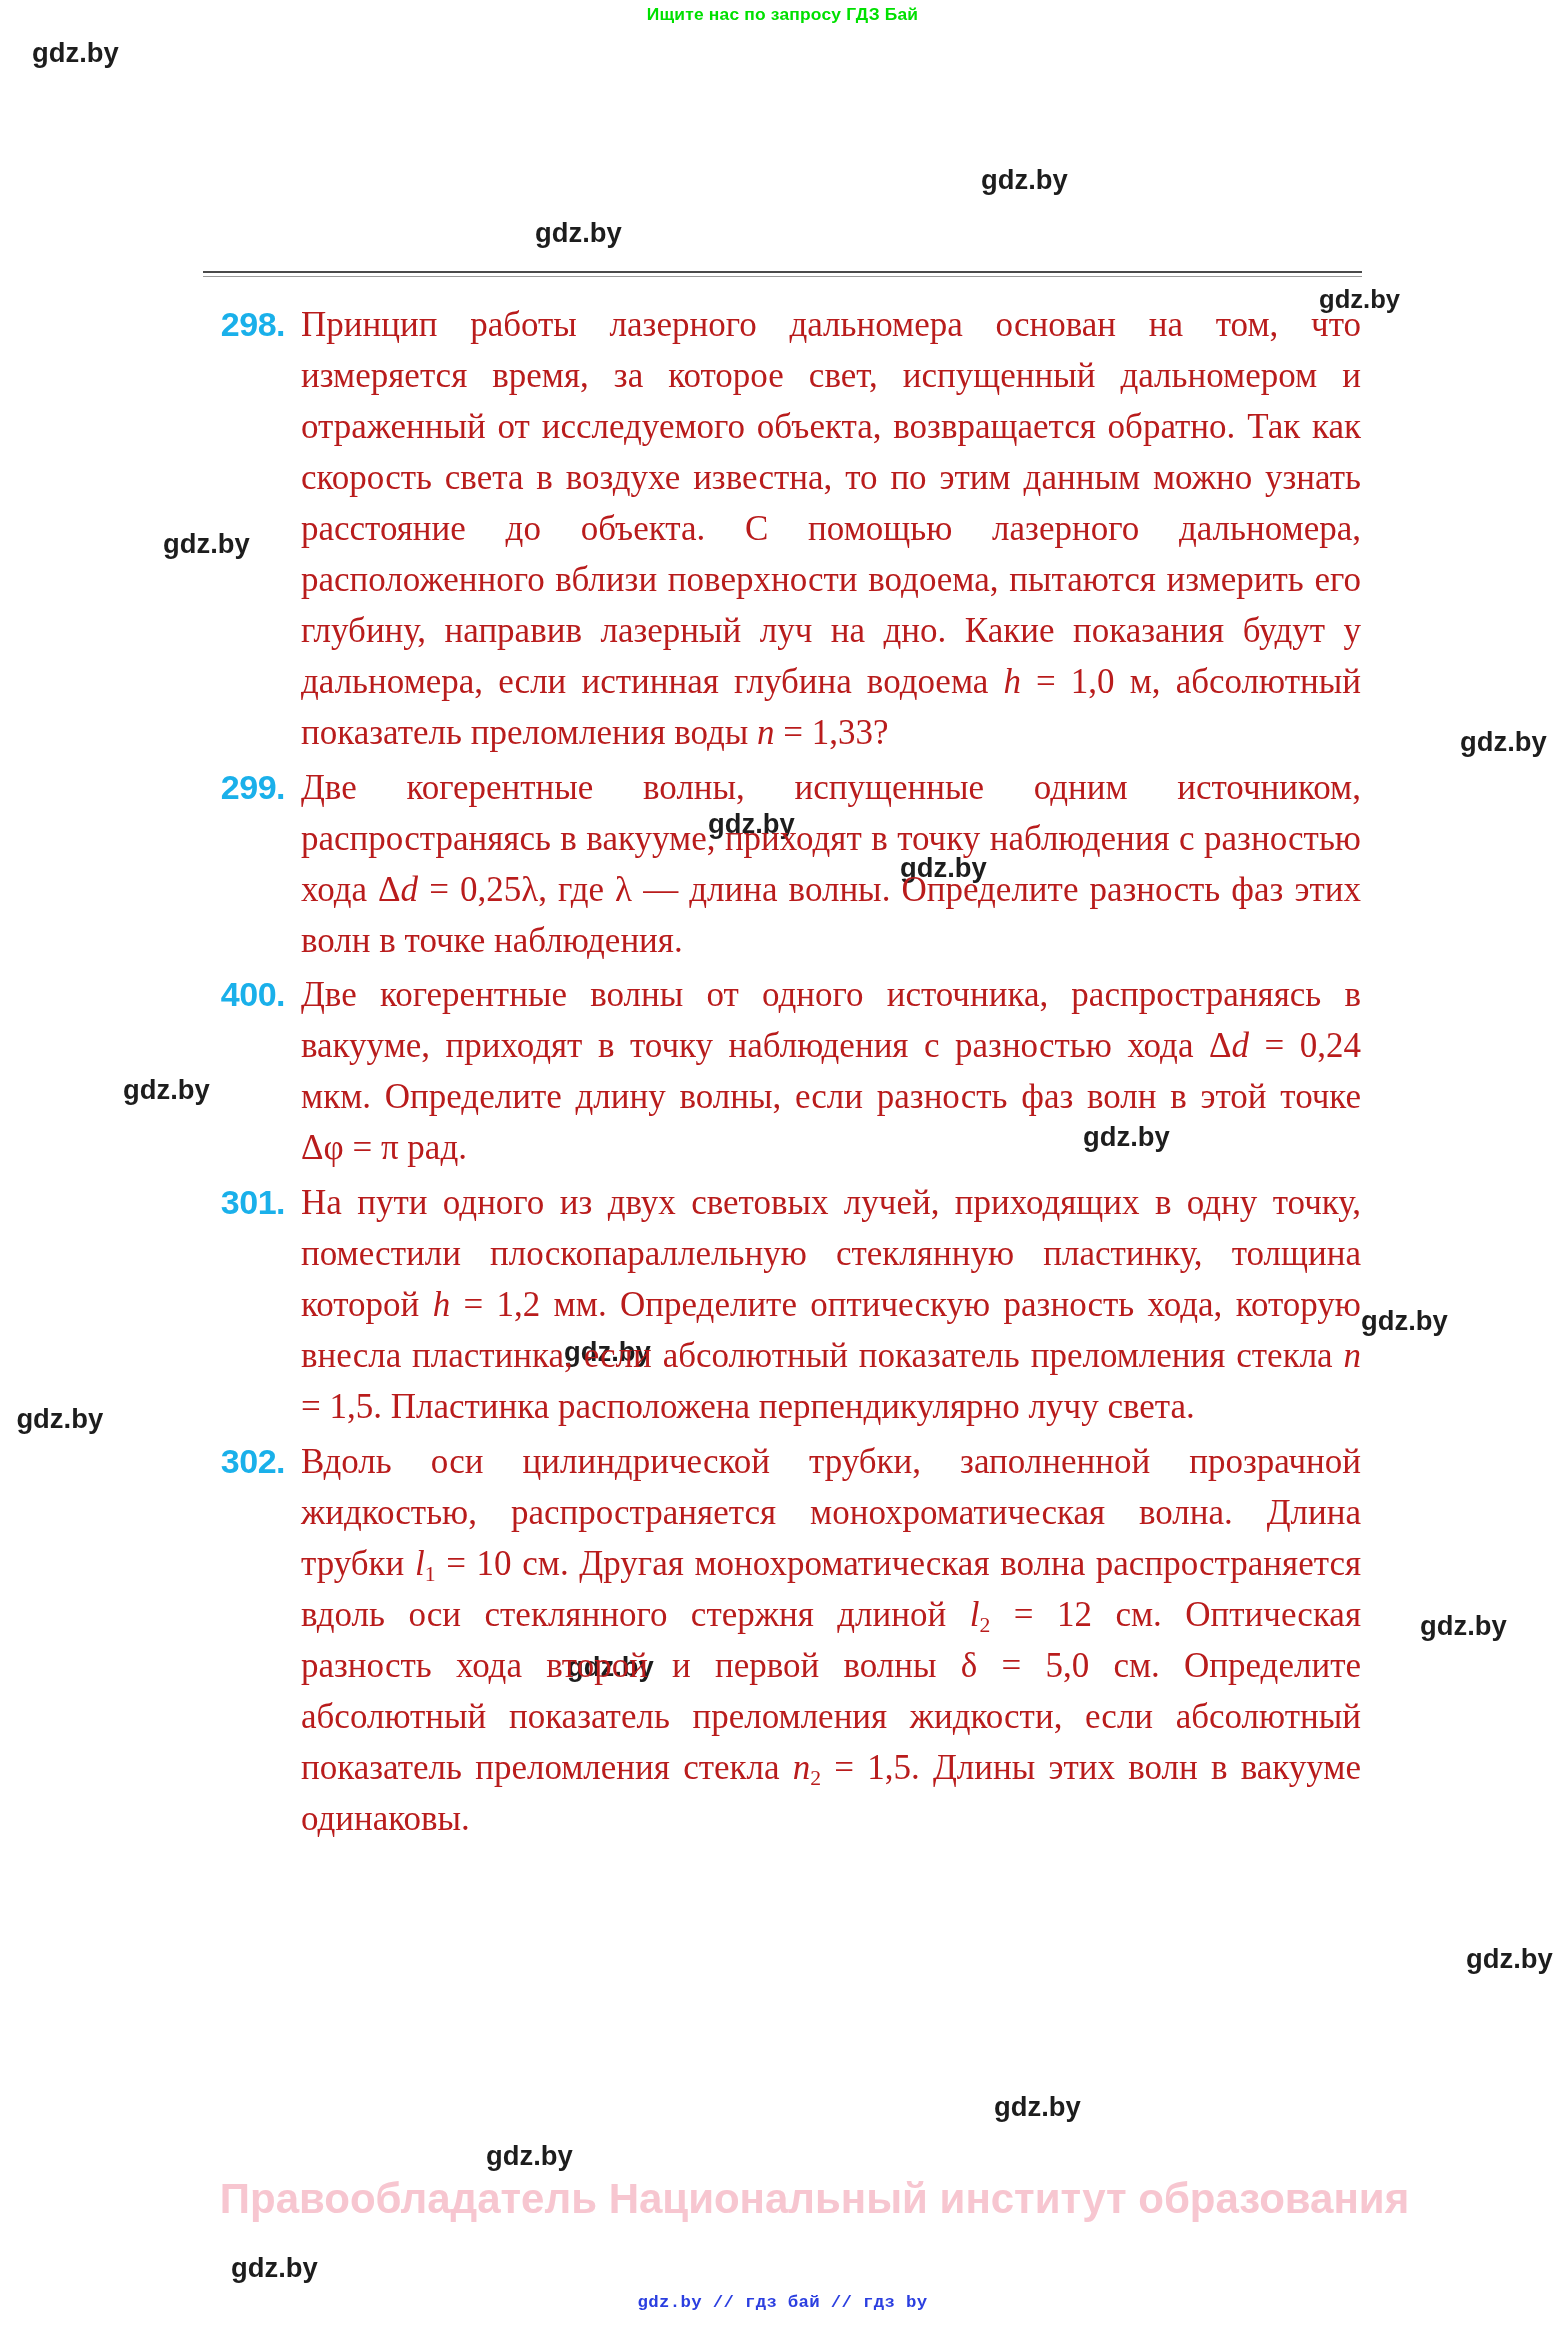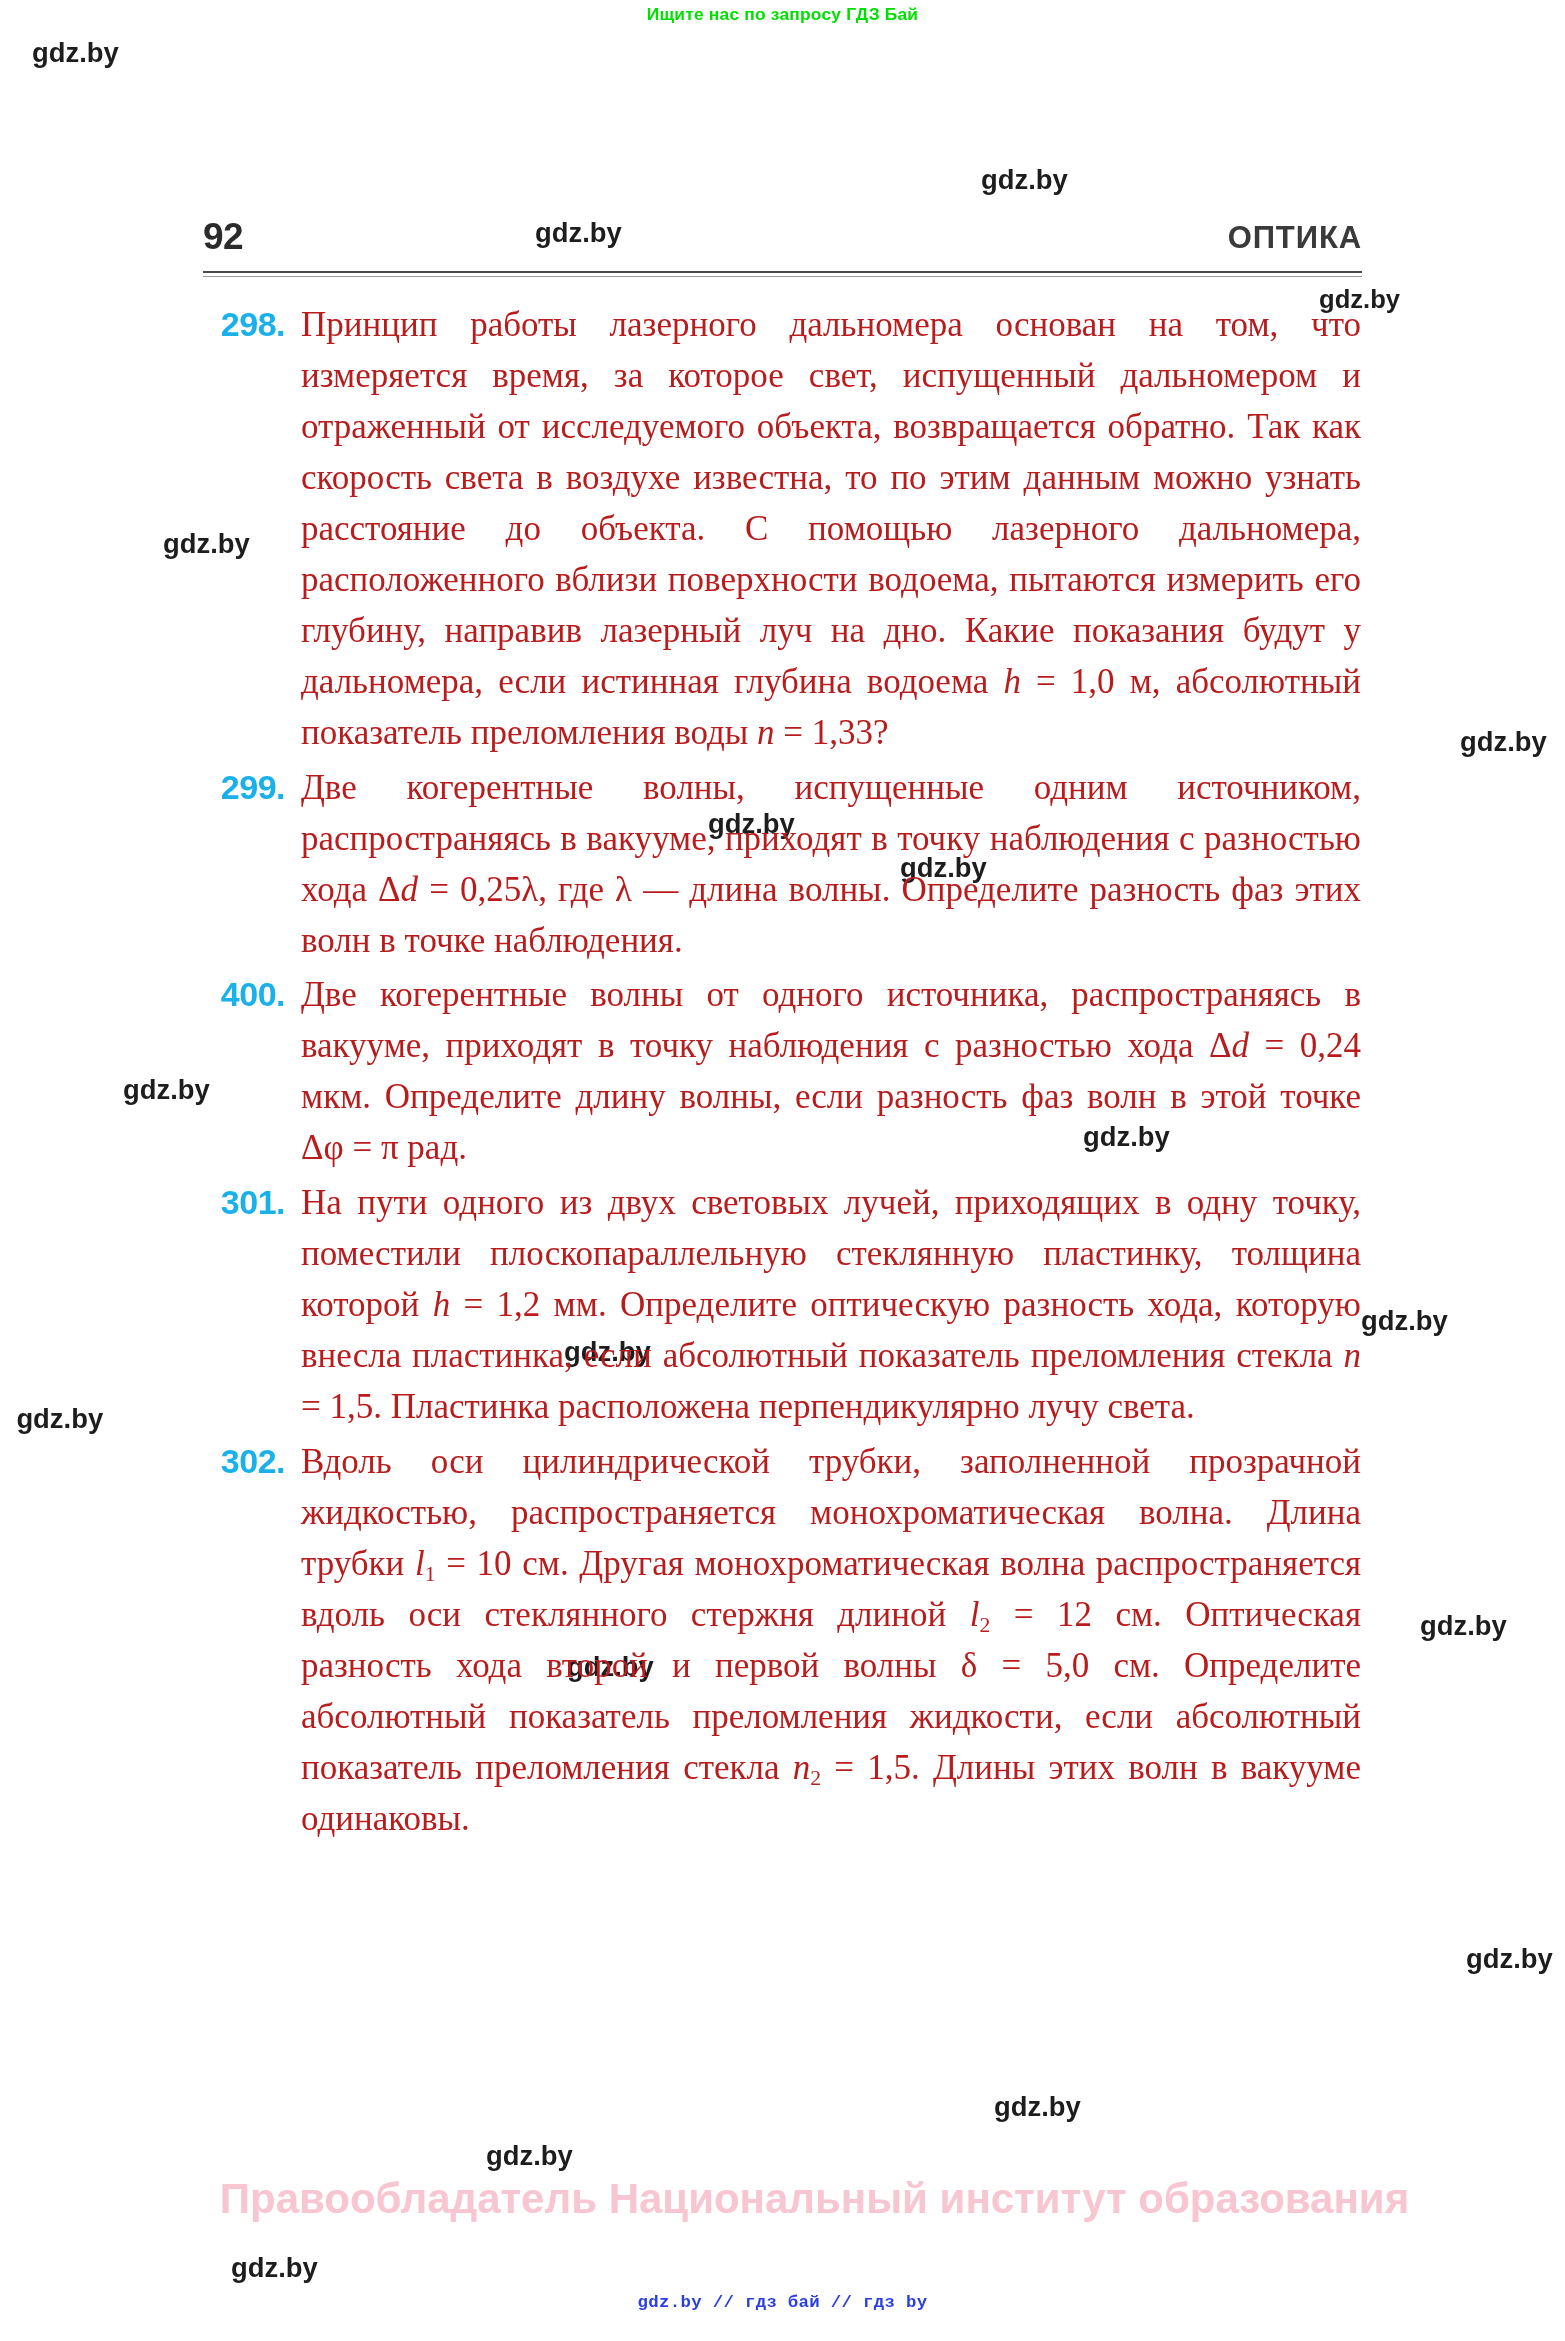--- a/index.html
+++ b/index.html
@@ -142,24 +142,20 @@
       <div class="wm" style="left: 564px; top: 1336px; font-size: 27.4px;">gdz.by</div>
       <div class="wm" style="left: 16.4px; top: 1403px; font-size: 27.4px;">gdz.by</div>
       <div class="wm" style="left: 1420px; top: 1610px; font-size: 27.4px;">gdz.by</div>
       <div class="wm" style="left: 567px; top: 1651px; font-size: 27.4px;">gdz.by</div>
       <div class="wm" style="left: 1466px; top: 1943px; font-size: 27.4px;">gdz.by</div>
       <div class="wm" style="left: 994px; top: 2091px; font-size: 27.4px;">gdz.by</div>
       <div class="wm" style="left: 486px; top: 2140px; font-size: 27.4px;">gdz.by</div>
       <div class="wm" style="left: 231px; top: 2252px; font-size: 27.4px;">gdz.by</div>
     </div>
 
-  <div class="runhead">
-    <span class="folio">92</span>
-    <span class="section-title">ОПТИКА</span>
-  </div>
   <div class="rule"></div>
 
   <div class="content" id="problems">
       <div class="problem">
         <span class="num">298.</span>
         <div class="ptext">Принцип работы лазерного дальномера основан на том, что измеряется время, за которое свет, испущенный дальномером и отраженный от исследуемого объекта, возвращается обратно. Так как скорость света в воздухе известна, то по этим данным можно узнать расстояние до объекта. С помощью лазерного дальномера, расположенного вблизи поверхности водоема, пытаются измерить его глубину, направив лазерный луч на дно. Какие показания будут у дальномера, если истинная глубина водоема <em>h</em> <span class="v">= 1,0 м,</span> абсолютный показатель преломления воды <em>n</em> <span class="v">= 1,33?</span></div>
       </div>
       <div class="problem">
         <span class="num">299.</span>
         <div class="ptext">Две когерентные волны, испущенные одним источником, распространяясь в вакууме, приходят в точку наблюдения с разностью хода <span class="v">Δ</span><em>d</em> <span class="v">= 0,25λ,</span> где λ — длина волны. Определите разность фаз этих волн в точке наблюдения.</div>

